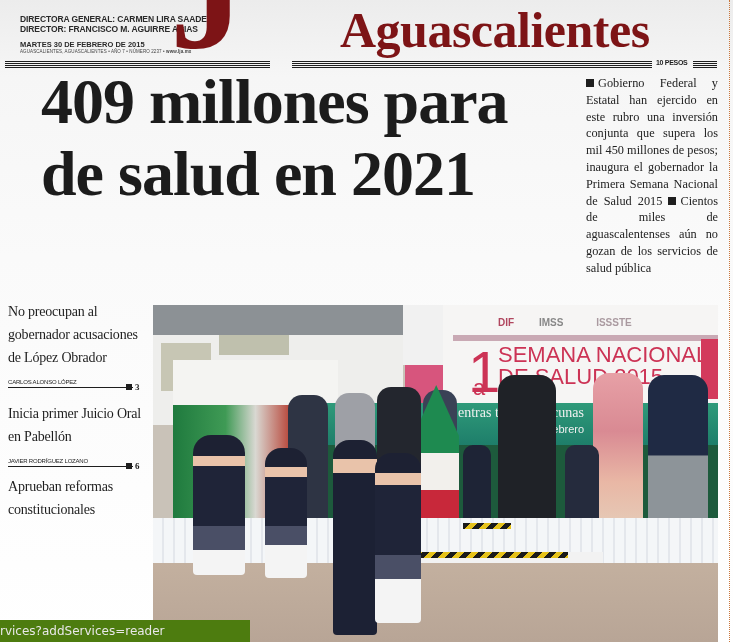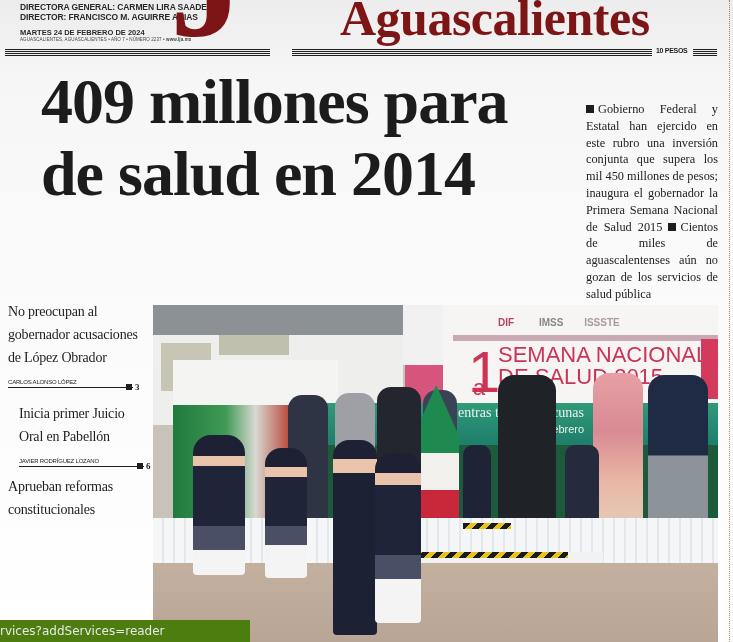--- a/index.html
+++ b/index.html
@@ -1,39 +1,39 @@
 <!DOCTYPE html>
 <html><head>
   <meta charset="utf-8">
   <style>
     html, body { margin: 0; padding: 0; }
     body {
       width: 733px; height: 642px; overflow: hidden; position: relative;
       background: linear-gradient(180deg, #ececec 0%, #f6f6f6 12%, #fafafa 40%, #ffffff 100%);
       font-family: "Liberation Serif", serif; color: #1e1e1e;
     }
-    .masthead { position: absolute; left: 0; top: 0; width: 733px; height: 62px; }
+    .masthead { position: absolute; left: 0; top: 12px; width: 733px; height: 62px; }
     .staff { position: absolute; left: 20px; top: 2px; font-family: "Liberation Sans", sans-serif; font-weight: bold; font-size: 8.5px; line-height: 10px; color: #2a2a2a; letter-spacing: -0.1px; }
     .dateline { position: absolute; left: 20px; top: 28px; font-family: "Liberation Sans", sans-serif; font-weight: bold; font-size: 7.5px; color: #2a2a2a; }
     .subline { position: absolute; left: 20px; top: 37px; font-family: "Liberation Sans", sans-serif; font-size: 4.5px; color: #444; letter-spacing: 0.1px; }
     .subline b { font-weight: bold; }
     .big-logo-glyph { position: absolute; left: 170px; top: -90px; font-family: "Liberation Serif", serif; font-weight: bold; font-size: 150px; line-height: 150px; color: #7d1416; }
     .city-title { position: absolute; left: 340px; top: -12px; font-family: "Liberation Serif", serif; font-weight: bold; font-size: 50px; line-height: 60px; color: #7d1416; letter-spacing: -0.5px; }
     .rules { position: absolute; top: 49px; height: 7px;
       background: repeating-linear-gradient(180deg, #1e1e1e 0 1px, transparent 1px 2px); }
     .rule-left { left: 5px; width: 265px; }
     .rule-mid { left: 292px; width: 360px; }
     .rule-right { left: 693px; width: 24px; }
     .price { position: absolute; left: 656px; top: 47px; font-family: "Liberation Sans", sans-serif; font-weight: bold; font-size: 7px; color: #1e1e1e; letter-spacing: -0.3px; }
     .dotted-edge { position: absolute; left: 729px; top: 0; width: 0; height: 642px; border-left: 1px dotted #c9763b; }
 
     .headline { position: absolute; left: 8px; top: 66px; width: 570px; font-family: "Liberation Serif", serif; font-weight: bold; font-size: 64px; line-height: 72px; color: #1c1c1c; letter-spacing: -1px; }
     .headline span { display: block; white-space: nowrap; margin-left: 33px; }
 
-    .summary { position: absolute; left: 586px; top: 75px; width: 132px; font-family: "Liberation Serif", serif; font-size: 12.3px; line-height: 16.8px; color: #222; text-align: justify; margin-top: 26px; }
+    .summary { position: absolute; left: 586px; top: 75px; width: 132px; font-family: "Liberation Serif", serif; font-size: 12.3px; line-height: 16.8px; color: #222; text-align: justify; }
     .sq { display: inline-block; width: 8px; height: 8px; background: #1e1e1e; margin-right: 4px; vertical-align: 0px; }
 
     .sidebar { position: absolute; left: 8px; top: 300px; width: 140px; }
     .story { margin-bottom: 8px; }
     .story-title { font-family: "Liberation Serif", serif; font-size: 14px; line-height: 23px; color: #1e1e1e; letter-spacing: -0.2px; }
     .byline-row { position: relative; height: 14px; margin-top: 4px; border-bottom: 1px solid #1e1e1e; width: 125px; }
     .byline { position: absolute; left: 0; bottom: 2px; font-family: "Liberation Sans", sans-serif; font-size: 6px; font-variant: small-caps; letter-spacing: -0.2px; color: #1e1e1e; text-transform: uppercase; }
     .page-ref { position: absolute; left: 118px; bottom: -5px; font-family: "Liberation Serif", serif; font-weight: bold; font-size: 9px; color: #1e1e1e; white-space: nowrap; }
     .page-ref .sq { width: 6px; height: 6px; margin-right: 3px; }
 
@@ -42,51 +42,51 @@
     .status-bar { position: absolute; left: 0; top: 620px; width: 250px; height: 22px; background: #4d7c0f; color: #e8e8e8; font-family: "DejaVu Sans", sans-serif; font-size: 12px; line-height: 22px; padding-left: 0; white-space: nowrap; overflow: hidden; }
   </style>
 </head>
 <body>
 
 <div class="masthead">
   <div class="staff">
     <div>DIRECTORA GENERAL: CARMEN LIRA SAADE</div>
     <div>DIRECTOR: FRANCISCO M. AGUIRRE ARIAS</div>
   </div>
-  <div class="dateline">MARTES 24 DE FEBRERO DE 2024</div>
+  <div class="dateline">MARTES 30 DE FEBRERO DE 2015</div>
   <div class="subline"><span>AGUASCALIENTES, AGUASCALIENTES • AÑO 7 • NÚMERO 2237 • </span><b>www.lja.mx</b></div>
   <div class="big-logo-glyph">J</div>
   <div class="city-title">Aguascalientes</div>
   <div class="rules rule-left"></div>
   <div class="rules rule-mid"></div>
   <div class="price">10 PESOS</div>
   <div class="rules rule-right"></div>
 </div>
 
 <div class="dotted-edge"></div>
 
 <h1 class="headline" style="margin:0;">
   <span>409 millones para</span>
-  <span>de salud en 2014</span>
+  <span>de salud en 2021</span>
 </h1>
 
 <div class="summary">
   <span class="sq"></span><span>Gobierno Federal y Estatal han ejercido en este rubro una inversión conjunta que supera los mil 450 millones de pesos; inaugura el gobernador la Primera Semana Nacional de Salud 2015</span>
   <span class="sq"></span><span>Cientos de miles de aguascalentenses aún no gozan de los servicios de salud pública</span>
 </div>
 
 <div class="sidebar">
   <div class="story">
     <div class="story-title">No preocupan al gobernador acusaciones de López Obrador</div>
     <div class="byline-row">
       <span class="byline">Carlos Alonso López</span>
       <span class="page-ref"><span class="sq"></span><span>3</span></span>
     </div>
   </div>
-  <div class="story" style="margin-top:14px;margin-left:11px;">
+  <div class="story" style="margin-top:14px;">
     <div class="story-title">Inicia primer Juicio Oral en Pabellón</div>
     <div class="byline-row">
       <span class="byline">Javier Rodríguez Lozano</span>
       <span class="page-ref"><span class="sq"></span><span>6</span></span>
     </div>
   </div>
   <div class="story" style="">
     <div class="story-title">Aprueban reformas constitucionales</div>
   </div>
 </div>
@@ -102,21 +102,21 @@
 
   <div class="ph" style="left:20px;top:55px;width:165px;height:155px;background:#f4f4f2;"></div>
   <div class="ph" style="left:20px;top:100px;width:150px;height:120px;background:linear-gradient(90deg,#1f7a3e 0%,#3f9a55 35%,#d9d8d2 55%,#b53a2d 80%,#d24a35 100%);"></div>
 
   <div class="ph" style="left:252px;top:60px;width:60px;height:45px;background:#d7557d;"></div>
 
   <div class="ph" style="left:290px;top:0;width:275px;height:100px;background:#f6f5f4;"></div>
   <div class="ph" style="left:345px;top:12px;font-family:'Liberation Sans',sans-serif;font-size:10px;color:#b0465e;font-weight:bold;white-space:nowrap;">
     <span>DIF</span>
     <span style="color:#888;margin-left:22px;">IMSS</span>
-    <span style="color:#aa9aa0;margin-left:18px;">ISSSTE</span>
+    <span style="color:#aa9aa0;margin-left:30px;">ISSSTE</span>
   </div>
   <div class="ph" style="left:300px;top:30px;width:265px;height:6px;background:#c9a9b4;"></div>
   <div class="ph" style="left:315px;top:38px;font-family:'Liberation Sans',sans-serif;font-size:58px;line-height:58px;color:#cc3355;">1</div>
   <div class="ph" style="left:320px;top:70px;font-family:'Liberation Sans',sans-serif;font-size:22px;color:#cc3355;">a</div>
   <div class="ph" style="left:345px;top:38px;font-family:'Liberation Sans',sans-serif;font-size:22px;line-height:24px;color:#cc3355;white-space:nowrap;">SEMANA NACIONAL</div>
   <div class="ph" style="left:345px;top:60px;font-family:'Liberation Sans',sans-serif;font-size:22px;line-height:24px;color:#cc3355;white-space:nowrap;">DE SALUD 2015</div>
   <div class="ph" style="left:548px;top:34px;width:17px;height:60px;background:#d33a5c;"></div>
 
   <div class="ph" style="left:170px;top:98px;width:395px;height:42px;background:linear-gradient(180deg,#2f9a7a,#1e7e6a);"></div>
   <div class="ph" style="left:305px;top:100px;font-family:'Liberation Serif',serif;font-size:14px;color:#f0f0f0;white-space:nowrap;">entras tú... las vacunas</div>

